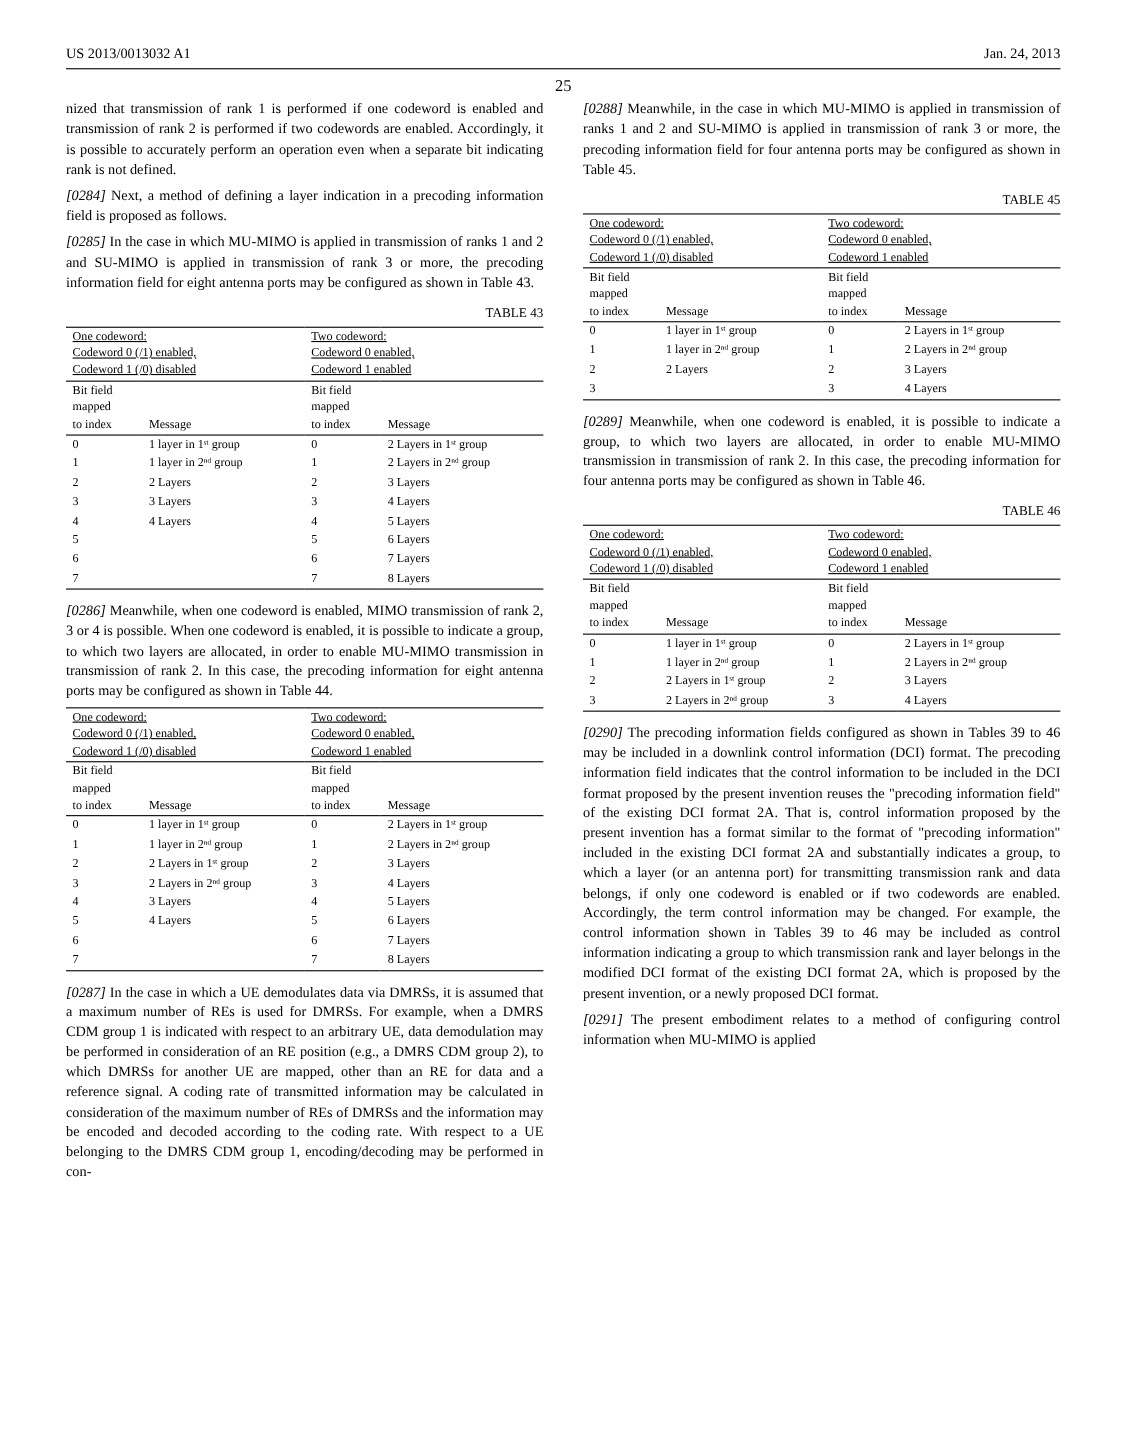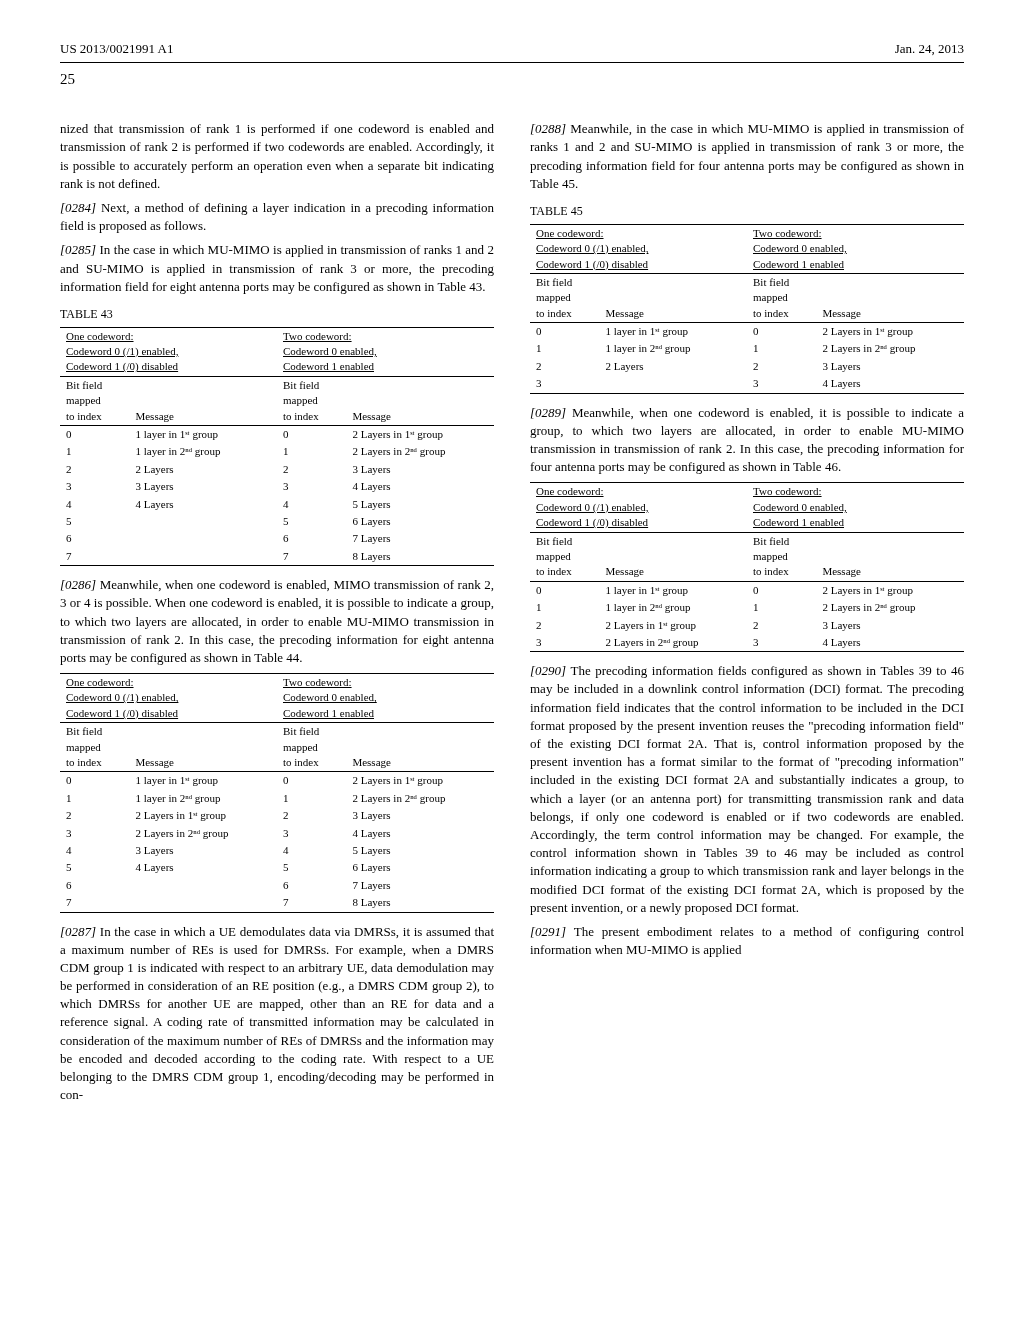--- a/index.html
+++ b/index.html
@@ -17,40 +17,40 @@
   }
   .header {
     display: flex;
     justify-content: space-between;
     border-bottom: 1px solid #000;
     padding-bottom: 4px;
     margin-bottom: 6px;
     font-size: 13px;
   }
   .page-number {
+    text-align: center;
     font-size: 15px;
-    margin-bottom: 30px;
   }
   .columns {
     display: flex;
     gap: 36px;
   }
   .col {
     flex: 1;
     text-align: justify;
   }
   .para {
     margin: 0 0 6px 0;
   }
   .para-num {
     display: inline;
     font-style: italic;
   }
   .table-caption {
-    text-align: left;
+    text-align: right;
     font-size: 12px;
     margin-top: 10px;
     margin-bottom: 4px;
   }
   table.data-table {
     border-collapse: collapse;
     width: 100%;
     font-size: 11px;
     margin-bottom: 10px;
   }
@@ -78,21 +78,21 @@
     text-align: center;
     margin-top: 14px;
     margin-bottom: 6px;
   }
 </style>
 </head>
 <body>
 
 <div class="page">
   <div class="header">
-    <span>US 2013/0021991 A1</span>
+    <span>US 2013/0013032 A1</span>
     <span>Jan. 24, 2013</span>
   </div>
   <div class="page-number">25</div>
 
   <div class="columns">
 
     <div class="col">
 
       <p class="para">nized that transmission of rank 1 is performed if one codeword is enabled and transmission of rank 2 is performed if two codewords are enabled. Accordingly, it is possible to accurately perform an operation even when a separate bit indicating rank is not defined.</p>
 
@@ -309,20 +309,21 @@
               <td style="width:16%">3</td>
               <td style="width:34%">4 Layers</td>
             </tr>
           </tbody>
         </table>
 
       <p class="para">
         <span class="para-num">[0289]</span><span> Meanwhile, when one codeword is enabled, it is possible to indicate a group, to which two layers are allocated, in order to enable MU-MIMO transmission in transmission of rank 2. In this case, the precoding information for four antenna ports may be configured as shown in Table 46.</span>
       </p>
 
+      <div class="table-caption">TABLE 46</div>
       <table class="data-table" id="table-46">
           <tbody>
             <tr class="topline">
               <td colspan="2" class="grouphead" style="white-space:pre-line;border-bottom:1px solid #000">One codeword:
 Codeword 0 (/1) enabled,
 Codeword 1 (/0) disabled</td>
               <td colspan="2" class="grouphead" style="white-space:pre-line;border-bottom:1px solid #000">Two codeword:
 Codeword 0 enabled,
 Codeword 1 enabled</td>
             </tr>

